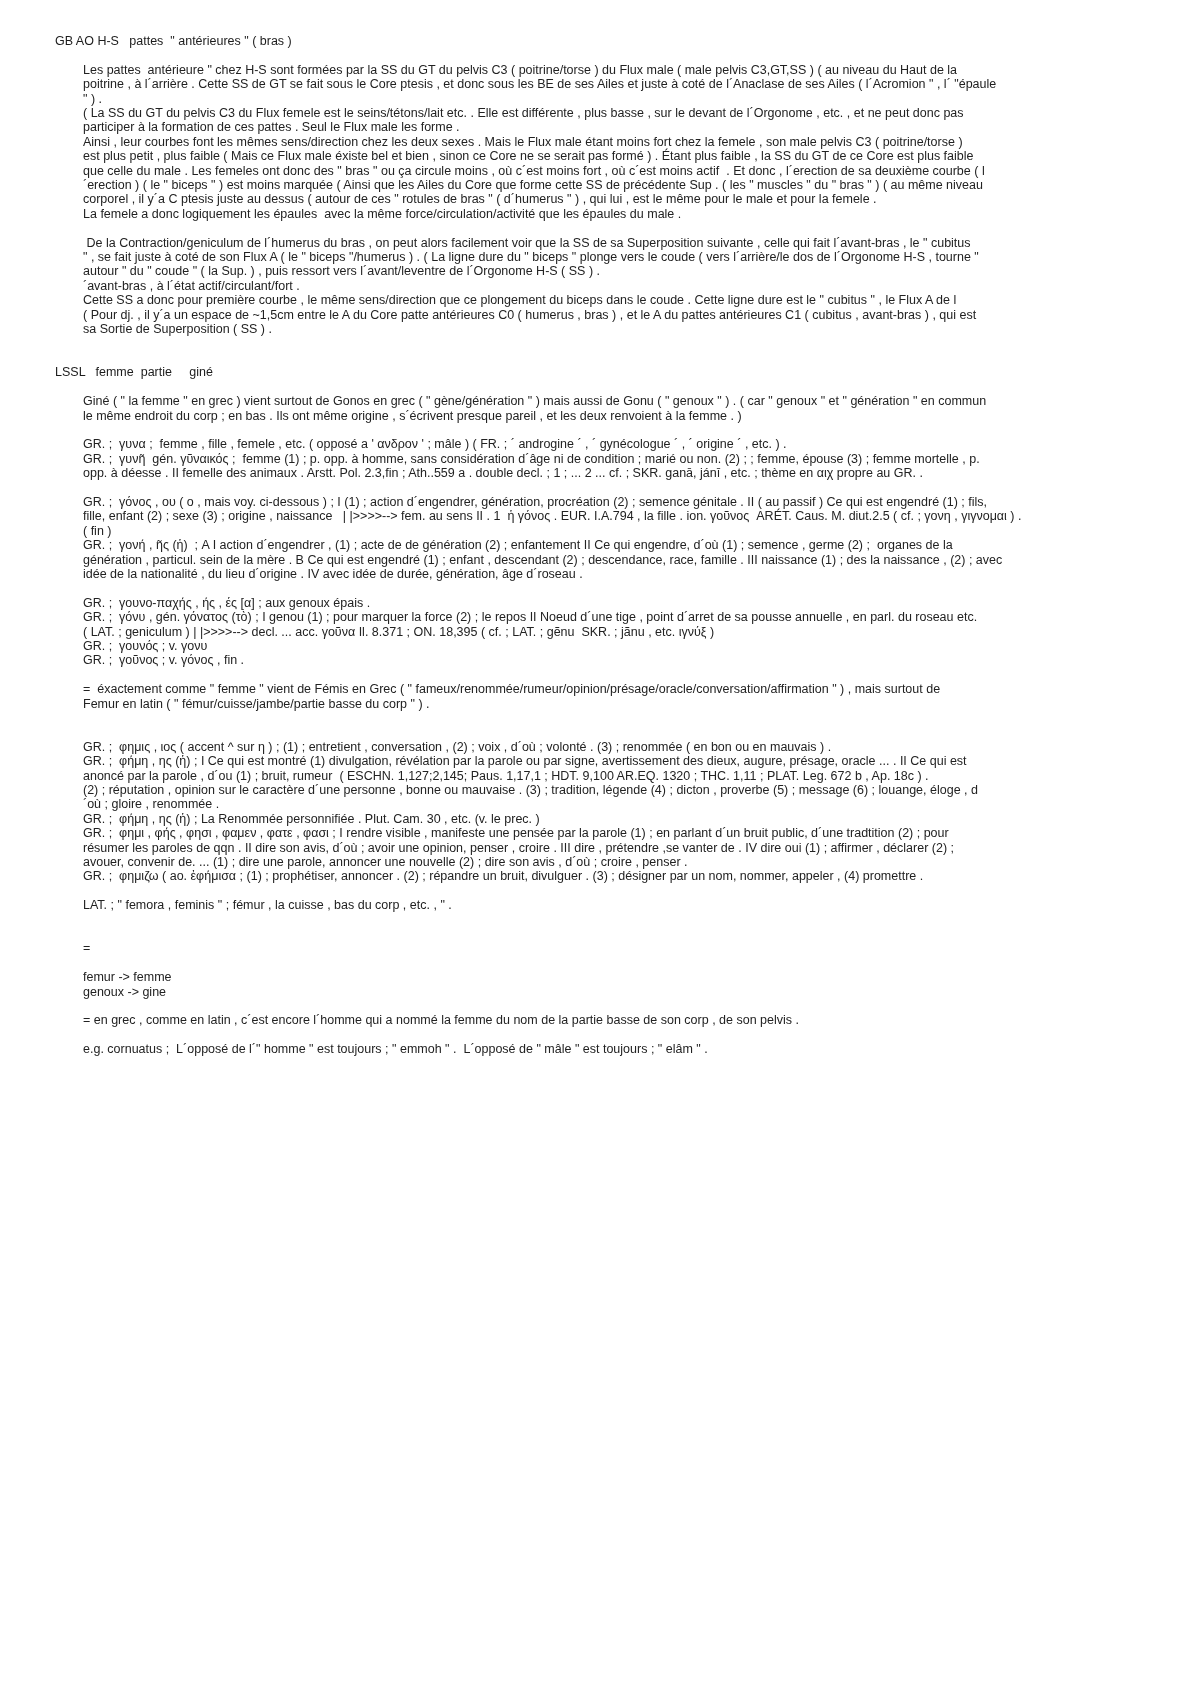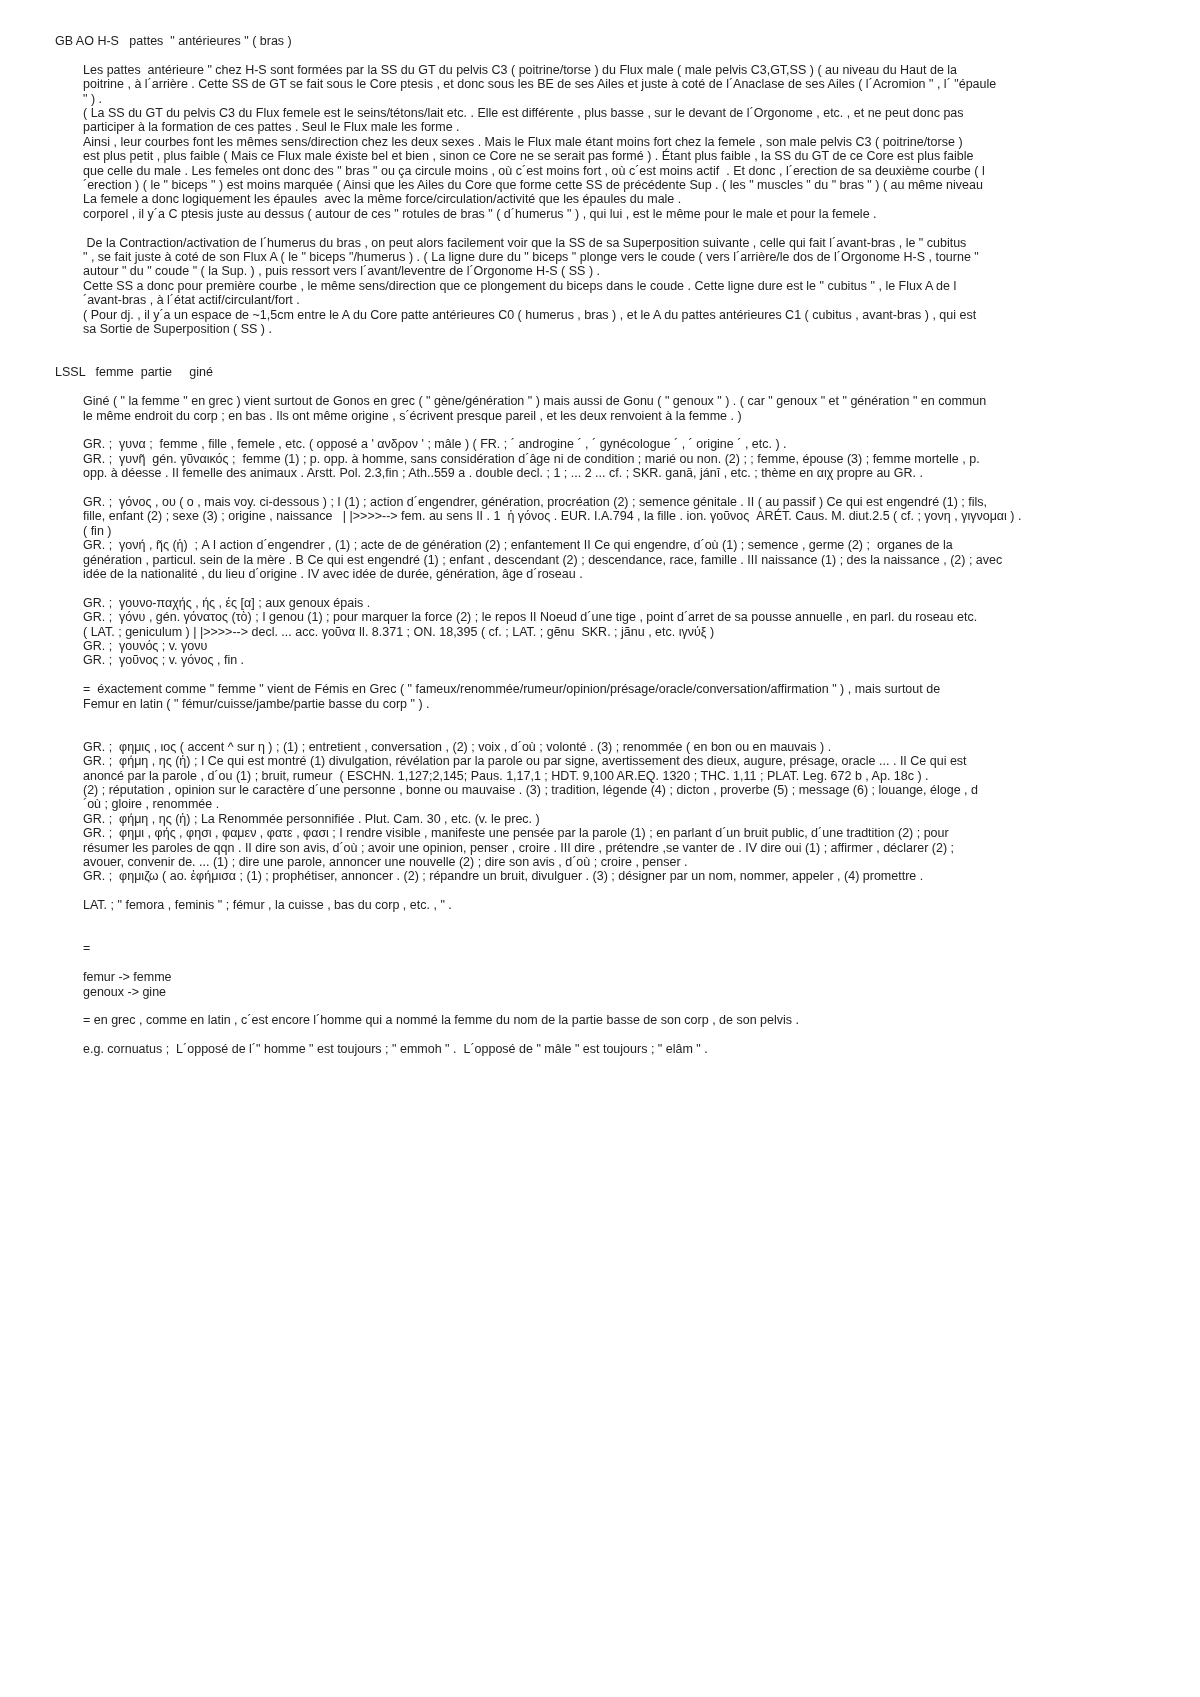--- a/index.html
+++ b/index.html
@@ -46,28 +46,28 @@
     <div class="body-block">
       <div class="line">Les pattes  antérieure " chez H-S sont formées par la SS du GT du pelvis C3 ( poitrine/torse ) du Flux male ( male pelvis C3,GT,SS ) ( au niveau du Haut de la</div>
       <div class="line">poitrine , à l´arrière . Cette SS de GT se fait sous le Core ptesis , et donc sous les BE de ses Ailes et juste à coté de l´Anaclase de ses Ailes ( l´Acromion " , l´ "épaule</div>
       <div class="line">" ) .</div>
       <div class="line">( La SS du GT du pelvis C3 du Flux femele est le seins/tétons/lait etc. . Elle est différente , plus basse , sur le devant de l´Orgonome , etc. , et ne peut donc pas</div>
       <div class="line">participer à la formation de ces pattes . Seul le Flux male les forme .</div>
       <div class="line">Ainsi , leur courbes font les mêmes sens/direction chez les deux sexes . Mais le Flux male étant moins fort chez la femele , son male pelvis C3 ( poitrine/torse )</div>
       <div class="line">est plus petit , plus faible ( Mais ce Flux male éxiste bel et bien , sinon ce Core ne se serait pas formé ) . Étant plus faible , la SS du GT de ce Core est plus faible</div>
       <div class="line">que celle du male . Les femeles ont donc des " bras " ou ça circule moins , où c´est moins fort , où c´est moins actif  . Et donc , l´erection de sa deuxième courbe ( l</div>
       <div class="line">´erection ) ( le " biceps " ) est moins marquée ( Ainsi que les Ailes du Core que forme cette SS de précédente Sup . ( les " muscles " du " bras " ) ( au même niveau</div>
+      <div class="line">corporel , il y´a C ptesis juste au dessus ( autour de ces " rotules de bras " ( d´humerus " ) , qui lui , est le même pour le male et pour la femele .</div>
       <div class="line">La femele a donc logiquement les épaules  avec la même force/circulation/activité que les épaules du male .</div>
-      <div class="line">corporel , il y´a C ptesis juste au dessus ( autour de ces " rotules de bras " ( d´humerus " ) , qui lui , est le même pour le male et pour la femele .</div>
       <div class="line"></div>
-      <div class="line"> De la Contraction/activation de l´humerus du bras , on peut alors facilement voir que la SS de sa Superposition suivante , celle qui fait l´avant-bras , le " cubitus</div>
+      <div class="line"> De la Contraction/geniculum de l´humerus du bras , on peut alors facilement voir que la SS de sa Superposition suivante , celle qui fait l´avant-bras , le " cubitus</div>
       <div class="line">" , se fait juste à coté de son Flux A ( le " biceps "/humerus ) . ( La ligne dure du " biceps " plonge vers le coude ( vers l´arrière/le dos de l´Orgonome H-S , tourne "</div>
       <div class="line">autour " du " coude " ( la Sup. ) , puis ressort vers l´avant/leventre de l´Orgonome H-S ( SS ) .</div>
+      <div class="line">´avant-bras , à l´état actif/circulant/fort .</div>
       <div class="line">Cette SS a donc pour première courbe , le même sens/direction que ce plongement du biceps dans le coude . Cette ligne dure est le " cubitus " , le Flux A de l</div>
-      <div class="line">´avant-bras , à l´état actif/circulant/fort .</div>
       <div class="line">( Pour dj. , il y´a un espace de ~1,5cm entre le A du Core patte antérieures C0 ( humerus , bras ) , et le A du pattes antérieures C1 ( cubitus , avant-bras ) , qui est</div>
       <div class="line">sa Sortie de Superposition ( SS ) .</div>
     </div>
     <div class="spacer" style="height: 28.8px;"></div>
     <div class="heading">LSSL   femme  partie     giné</div>
     <div class="spacer" style="height: 14.4px;"></div>
     <div class="body-block">
       <div class="line">Giné ( " la femme " en grec ) vient surtout de Gonos en grec ( " gène/génération " ) mais aussi de Gonu ( " genoux " ) . ( car " genoux " et " génération " en commun</div>
       <div class="line">le même endroit du corp ; en bas . Ils ont même origine , s´écrivent presque pareil , et les deux renvoient à la femme . )</div>
       <div class="line"></div>

